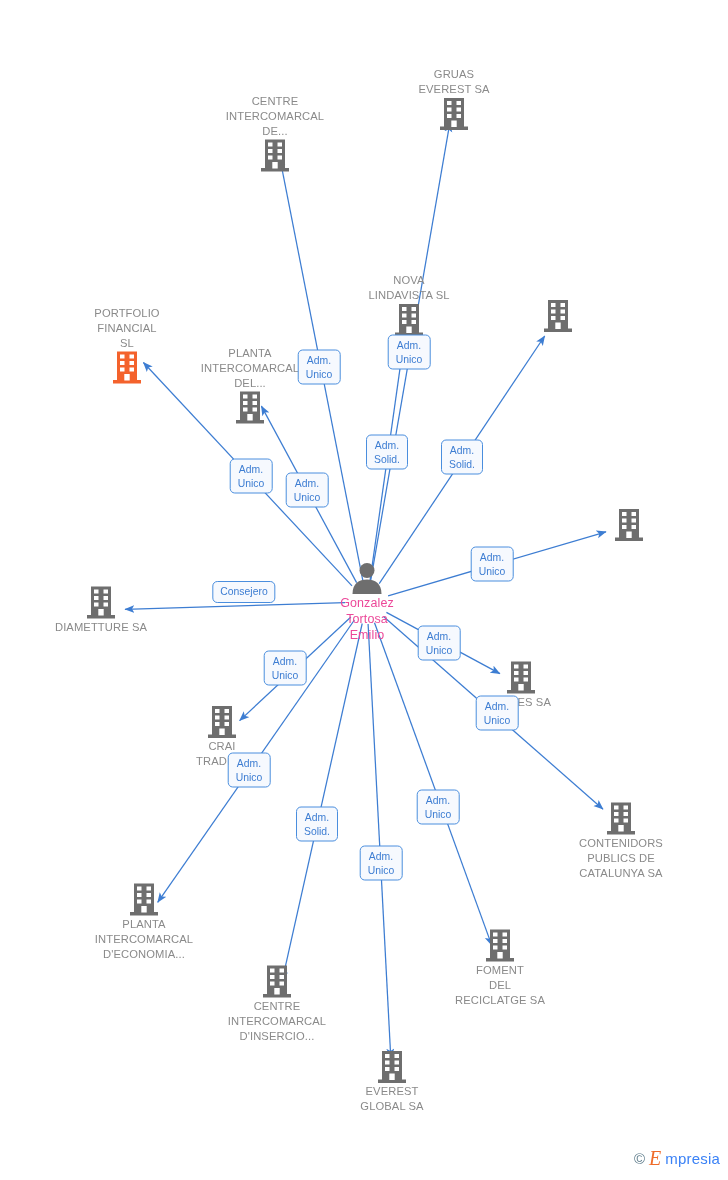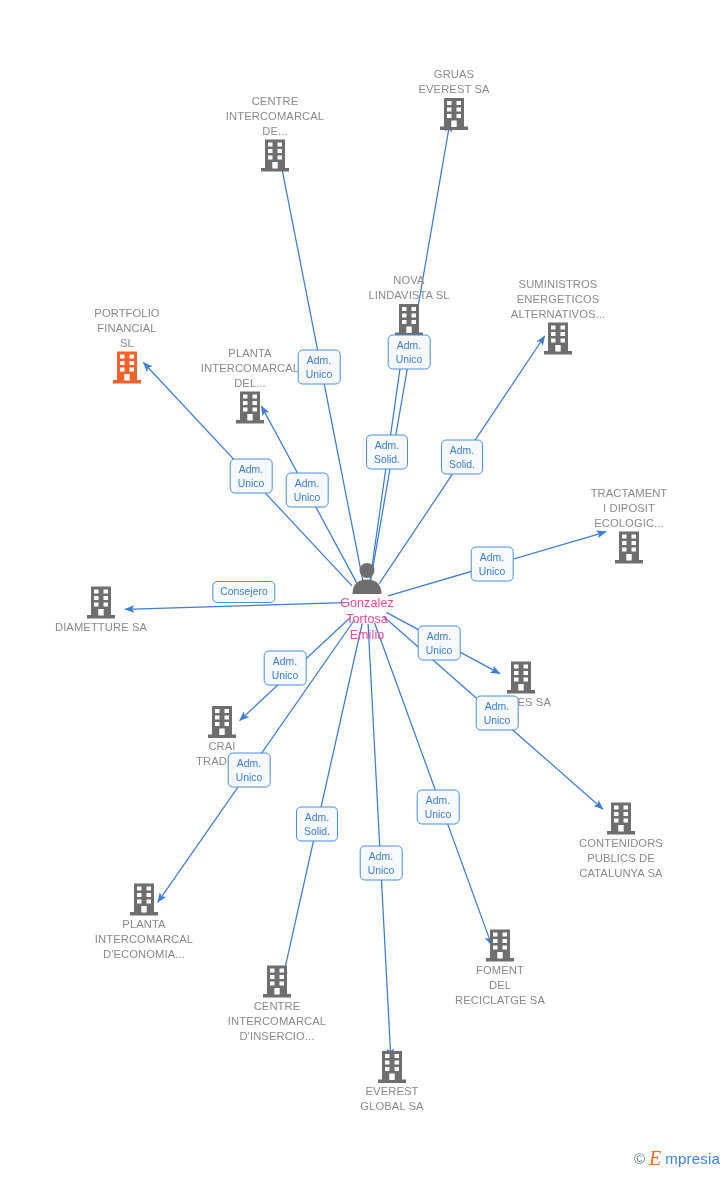--- a/index.html
+++ b/index.html
@@ -129,25 +129,20 @@
             <rect x="17.5" y="4" width="4.5" height="4" fill="#fff"></rect>
             <rect x="8" y="10.5" width="4.5" height="4" fill="#fff"></rect>
             <rect x="17.5" y="10.5" width="4.5" height="4" fill="#fff"></rect>
             <rect x="8" y="17" width="4.5" height="4" fill="#fff"></rect>
             <rect x="17.5" y="17" width="4.5" height="4" fill="#fff"></rect>
             <rect x="12.3" y="23.5" width="5.4" height="6.5" fill="#fff"></rect>
           </svg>
         </div>
       </div>
       <div class="node" style="left: 558px; top: 316px;">
-        <div class="lbl">
-          <div>SUMINISTROS</div>
-          <div>ENERGETICOS</div>
-          <div>ALTERNATIVOS...</div>
-        </div>
         <div>
           <svg class="ico" width="30" height="34" viewBox="0 0 30 34">
             <rect x="5" y="1" width="20" height="29" fill="#6e6e6e"></rect>
             <rect x="1" y="29.5" width="28" height="3.5" fill="#6e6e6e"></rect>
             <rect x="8" y="4" width="4.5" height="4" fill="#fff"></rect>
             <rect x="17.5" y="4" width="4.5" height="4" fill="#fff"></rect>
             <rect x="8" y="10.5" width="4.5" height="4" fill="#fff"></rect>
             <rect x="17.5" y="10.5" width="4.5" height="4" fill="#fff"></rect>
             <rect x="8" y="17" width="4.5" height="4" fill="#fff"></rect>
             <rect x="17.5" y="17" width="4.5" height="4" fill="#fff"></rect>
@@ -169,25 +164,20 @@
             <rect x="17.5" y="4" width="4.5" height="4" fill="#fff"></rect>
             <rect x="8" y="10.5" width="4.5" height="4" fill="#fff"></rect>
             <rect x="17.5" y="10.5" width="4.5" height="4" fill="#fff"></rect>
             <rect x="8" y="17" width="4.5" height="4" fill="#fff"></rect>
             <rect x="17.5" y="17" width="4.5" height="4" fill="#fff"></rect>
             <rect x="12.3" y="23.5" width="5.4" height="6.5" fill="#fff"></rect>
           </svg>
         </div>
       </div>
       <div class="node" style="left: 629px; top: 525px;">
-        <div class="lbl">
-          <div>TRACTAMENT</div>
-          <div>I DIPOSIT</div>
-          <div>ECOLOGIC...</div>
-        </div>
         <div>
           <svg class="ico" width="30" height="34" viewBox="0 0 30 34">
             <rect x="5" y="1" width="20" height="29" fill="#6e6e6e"></rect>
             <rect x="1" y="29.5" width="28" height="3.5" fill="#6e6e6e"></rect>
             <rect x="8" y="4" width="4.5" height="4" fill="#fff"></rect>
             <rect x="17.5" y="4" width="4.5" height="4" fill="#fff"></rect>
             <rect x="8" y="10.5" width="4.5" height="4" fill="#fff"></rect>
             <rect x="17.5" y="10.5" width="4.5" height="4" fill="#fff"></rect>
             <rect x="8" y="17" width="4.5" height="4" fill="#fff"></rect>
             <rect x="17.5" y="17" width="4.5" height="4" fill="#fff"></rect>

